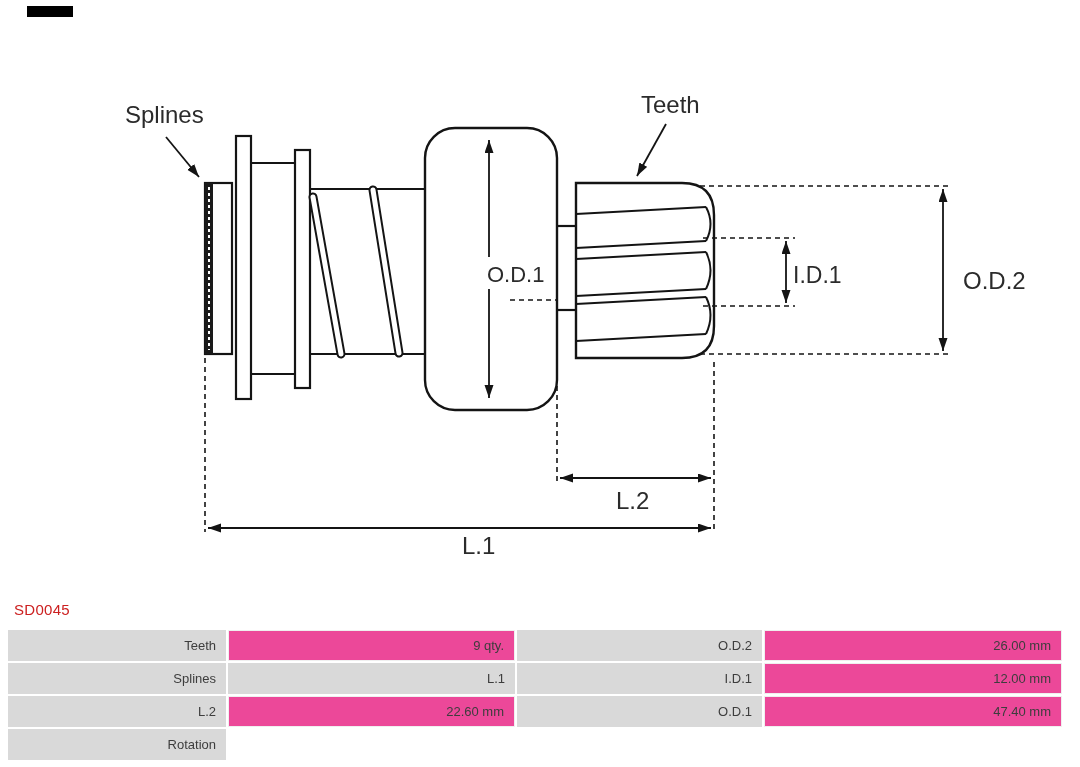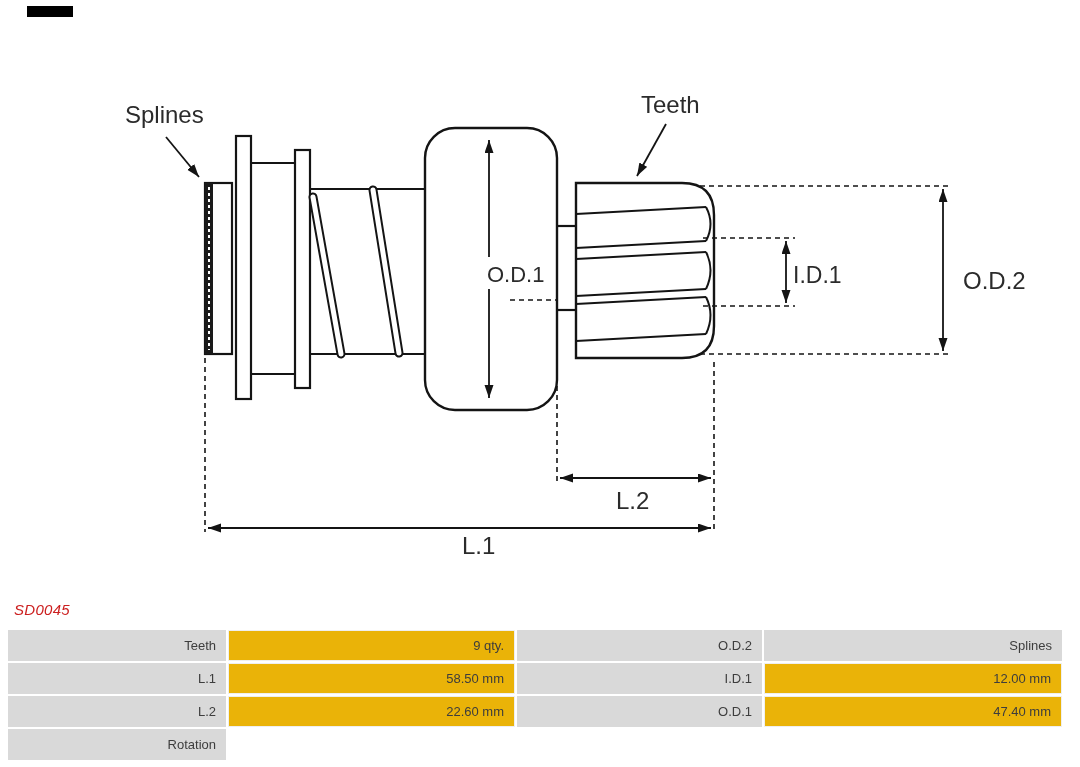--- a/index.html
+++ b/index.html
@@ -5,32 +5,32 @@
   * { margin:0; padding:0; box-sizing:border-box; }
   html,body { background:#ffffff; }
   body { font-family:"Liberation Sans", sans-serif; }
   .page { position:relative; width:1080px; height:767px; background:#ffffff; overflow:hidden; }
 
   .logo-bar { position:absolute; left:27px; top:6px; width:46px; height:11px; background:#000; }
 
   .diagram-svg { position:absolute; left:0; top:0; }
   .diagram-svg text { font-family:"Liberation Sans", sans-serif; fill:#2b2b2b; }
 
-  .part-number { position:absolute; left:14px; top:601px; font-size:15px; color:#cc2020; letter-spacing:0.3px;font-style:italic; }
+  .part-number { position:absolute; left:14px; top:601px; font-size:15px; color:#cc2020; letter-spacing:0.3px; }
 
   .spec-table {
     position:absolute; left:8px; top:630px; width:1054px;
     display:grid; grid-template-columns:218px 287px 245px 298px; gap:2px;
   }
   .cell {
     height:31px; line-height:31px; font-size:13px; color:#3d3d3d;
     text-align:right; padding-right:10px; white-space:nowrap; overflow:hidden;
   }
   .cell.label { background:#d9d9d9; }
-  .cell.value { background:#eab308; border:1px solid #efefef; line-height:29px; }
+  .cell.value { background:#ec4899; border:1px solid #efefef; line-height:29px; }
 </style>
 </head>
 <body>
 
 <div class="page">
 
   <div class="logo-bar"></div>
 
   <svg class="diagram-svg" width="1080" height="585" viewBox="0 0 1080 585">
     <defs>
@@ -133,24 +133,24 @@
     </g>
   </svg>
 
   <div class="part-number">SD0045</div>
 
   <div class="spec-table">
 
     <div class="cell label">Teeth</div>
     <div class="cell value">9 qty.</div>
     <div class="cell label">O.D.2</div>
+    <div class="cell value">26.00 mm</div>
 
     <div class="cell label">Splines</div>
     <div class="cell label">L.1</div>
-    <div class="cell value">58.50 mm</div>
 
     <div class="cell label">I.D.1</div>
     <div class="cell value">12.00 mm</div>
     <div class="cell label">L.2</div>
     <div class="cell value">22.60 mm</div>
 
     <div class="cell label">O.D.1</div>
     <div class="cell value">47.40 mm</div>
     <div class="cell label">Rotation</div>
   </div>

